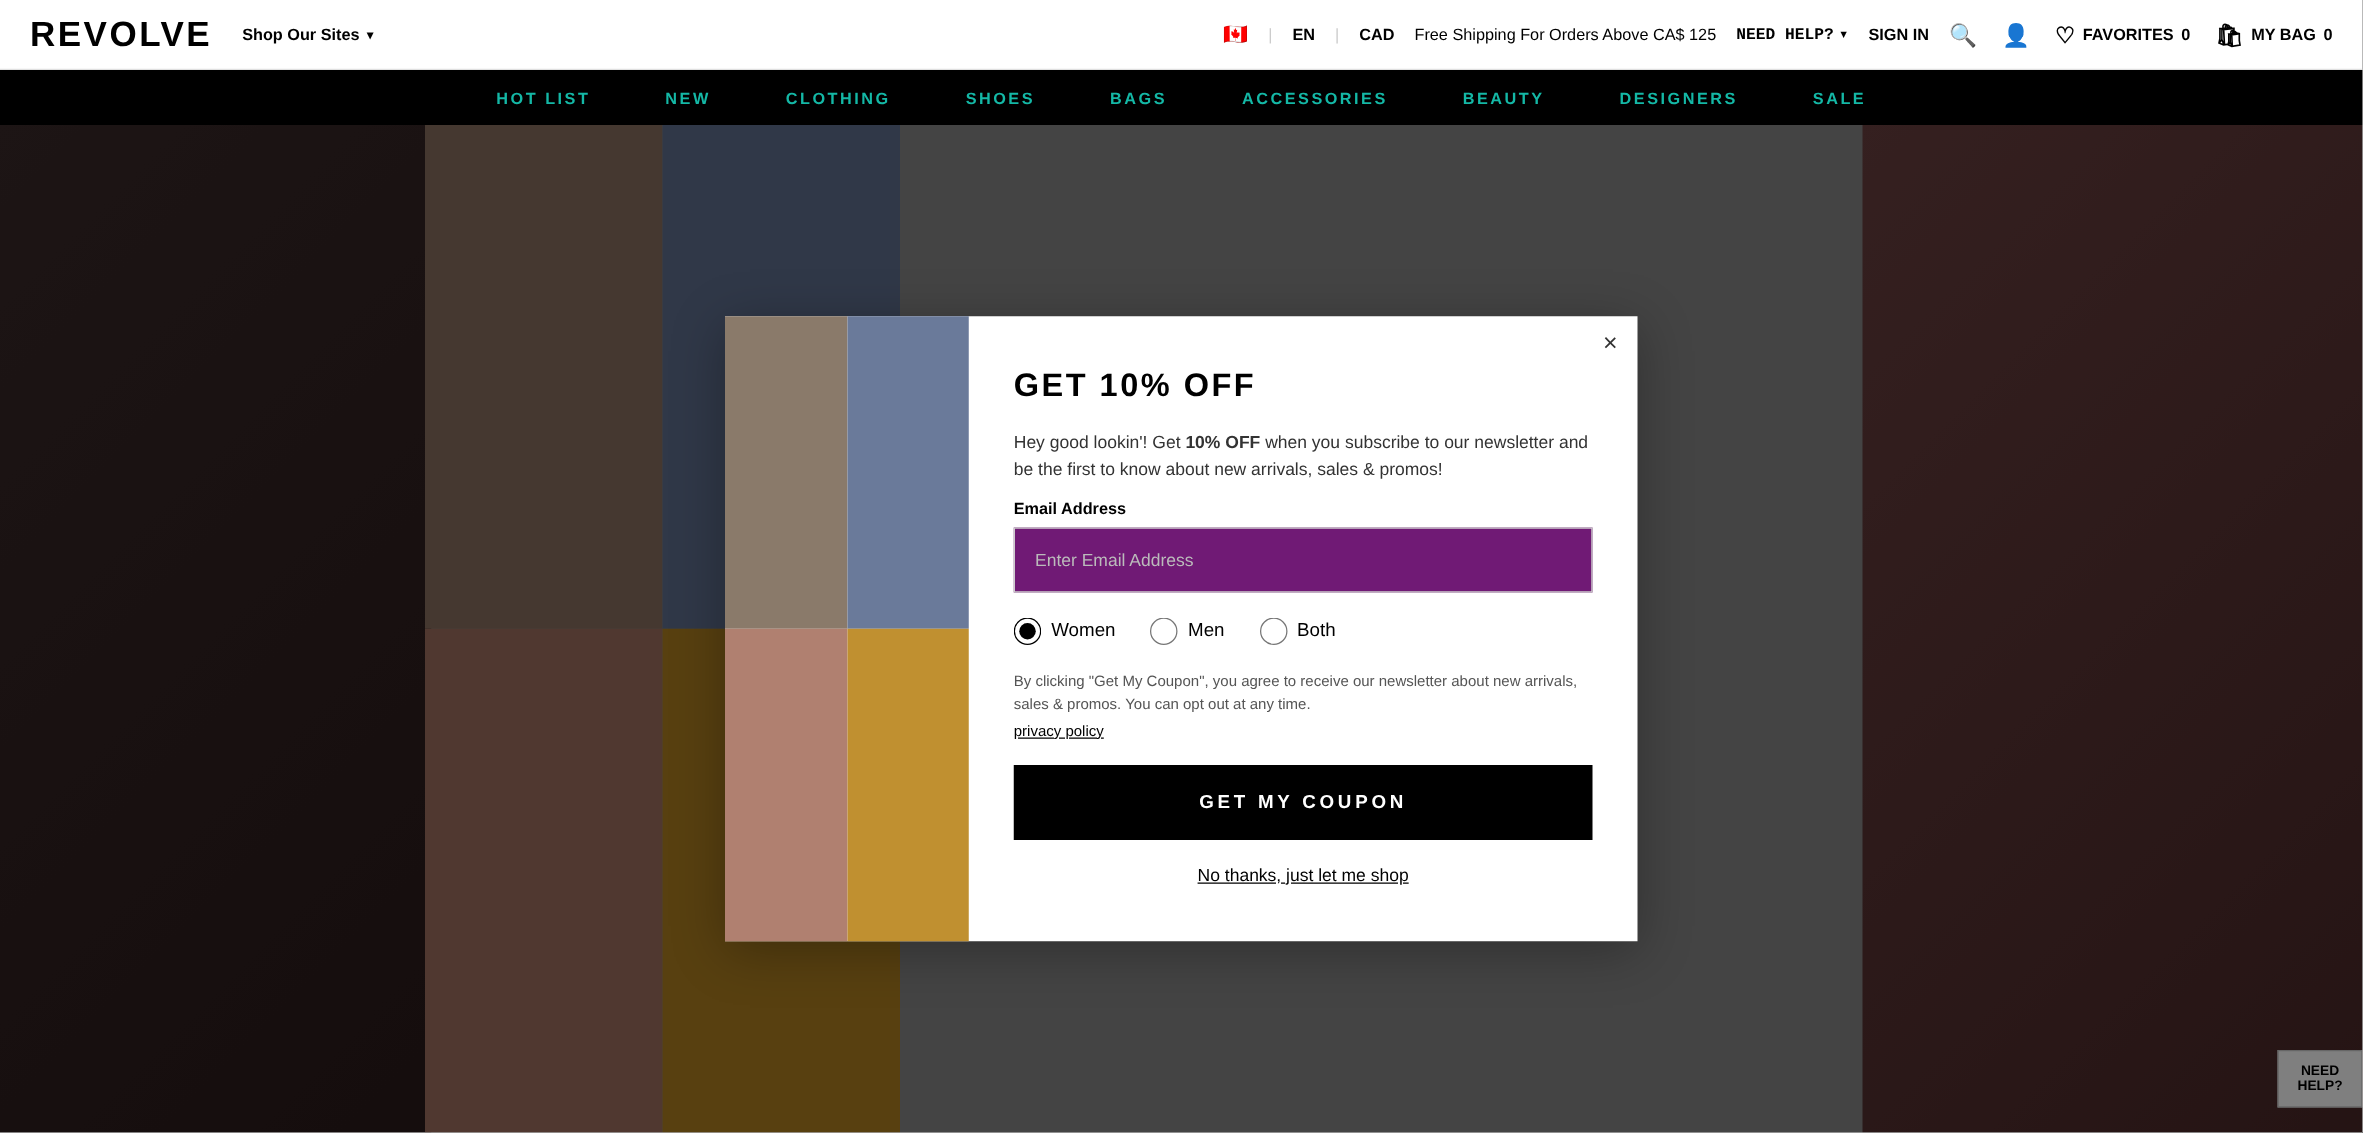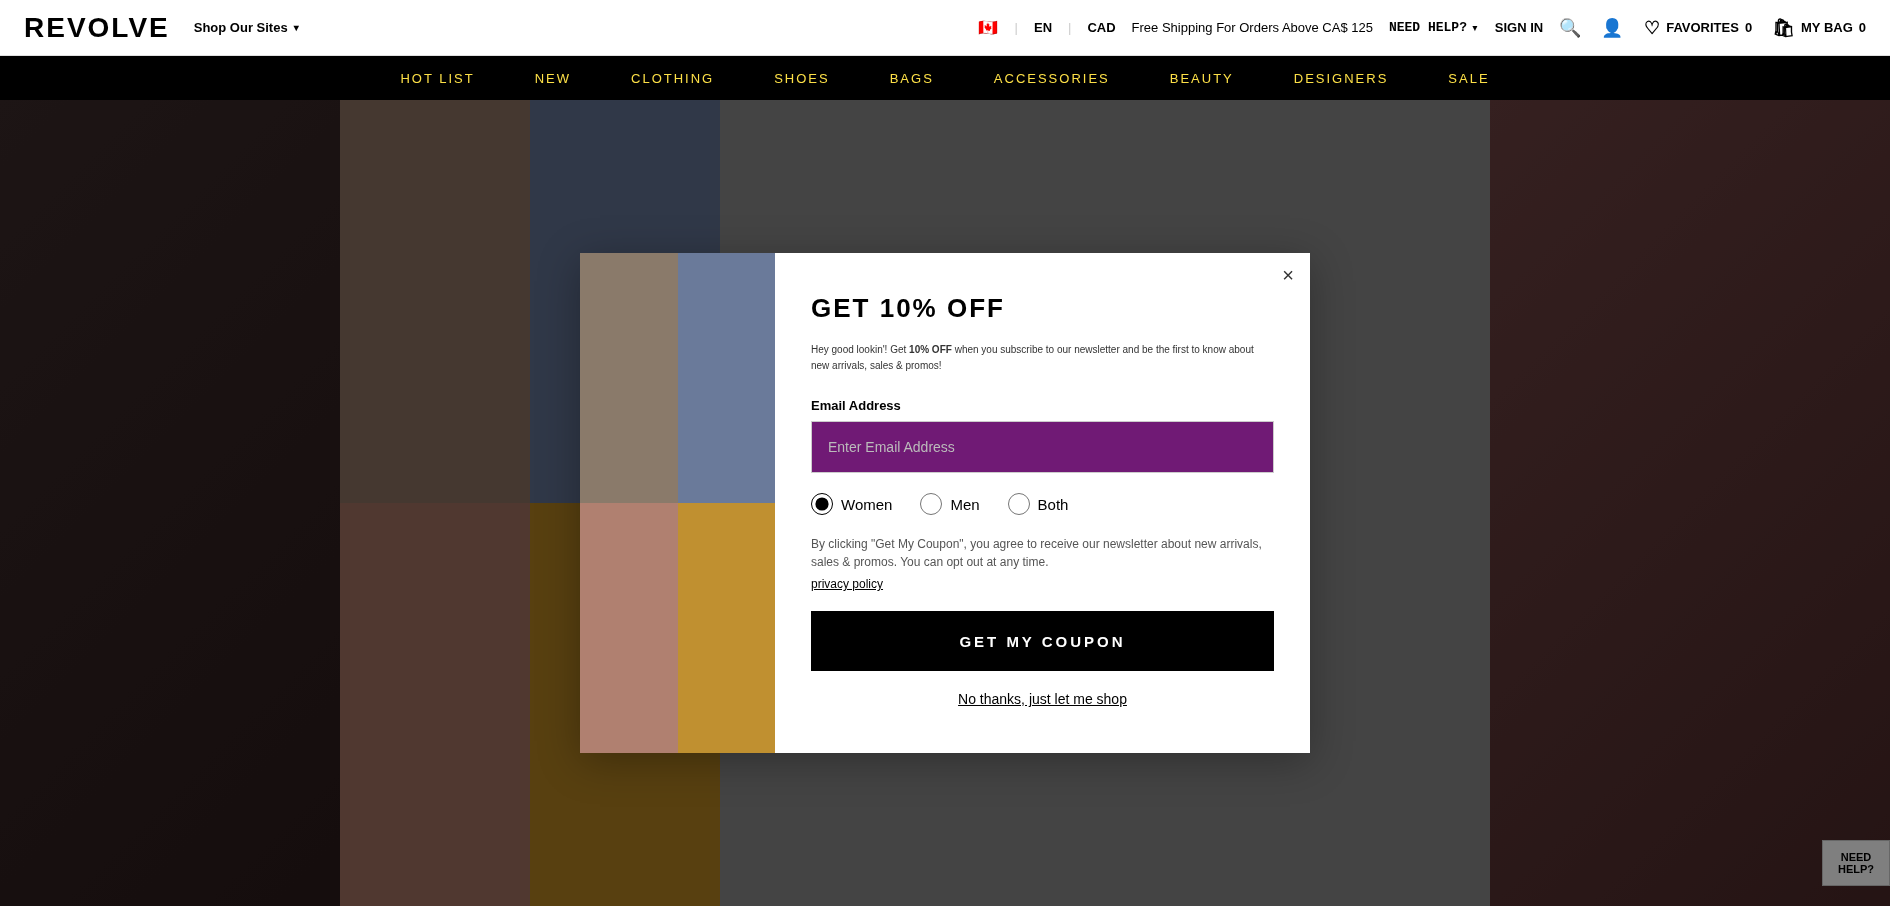--- a/index.html
+++ b/index.html
@@ -35,23 +35,23 @@
     
     .nav-bar {
       background: #000;
       display: flex;
       align-items: center;
       justify-content: center;
       height: 44px;
       gap: 60px;
     }
     .nav-bar .nav-item {
-      color: #fde047;
+      color: #14b8a6;
       font-size: 13px;
-      font-weight: 400;
+      font-weight: 700;
       letter-spacing: 2px;
       cursor: pointer;
     }
 
     
     .bg-content {
       position: relative;
       width: 100%;
       height: calc(906px - 100px);
       background: #888;
@@ -124,24 +124,24 @@
 
     .modal-title {
       font-size: 26px;
       font-weight: 900;
       letter-spacing: 2px;
       margin-bottom: 18px;
       color: #000;
     }
 
     .modal-desc {
-      font-size: 10px;
+      font-size: 14px;
       line-height: 1.6;
       color: #333;
-      margin-bottom: 24px;
+      margin-bottom: 12px;
     }
     .modal-desc strong { font-weight: 900; }
 
     .email-label {
       font-size: 13px;
       font-weight: 600;
       color: #000;
       margin-bottom: 8px;
       display: block;
     }

